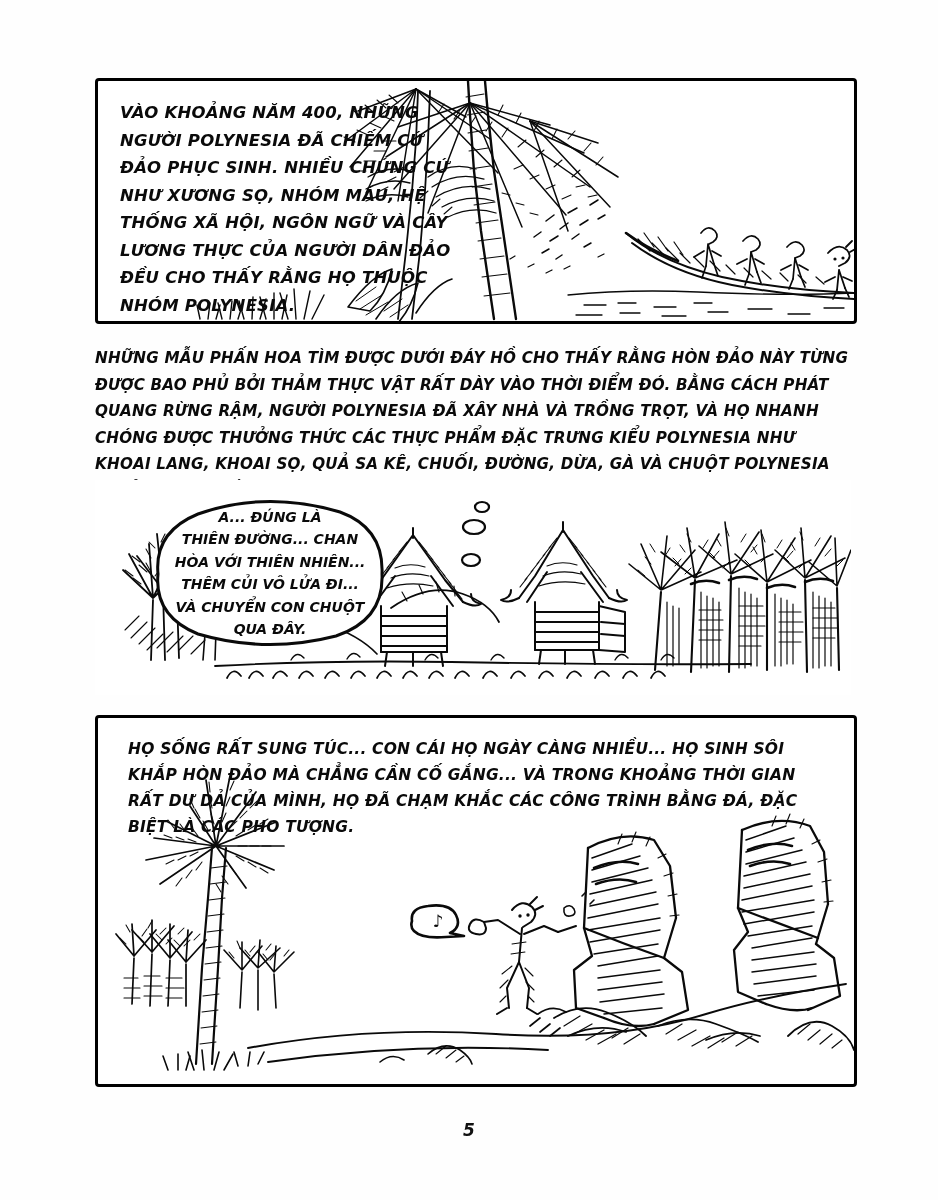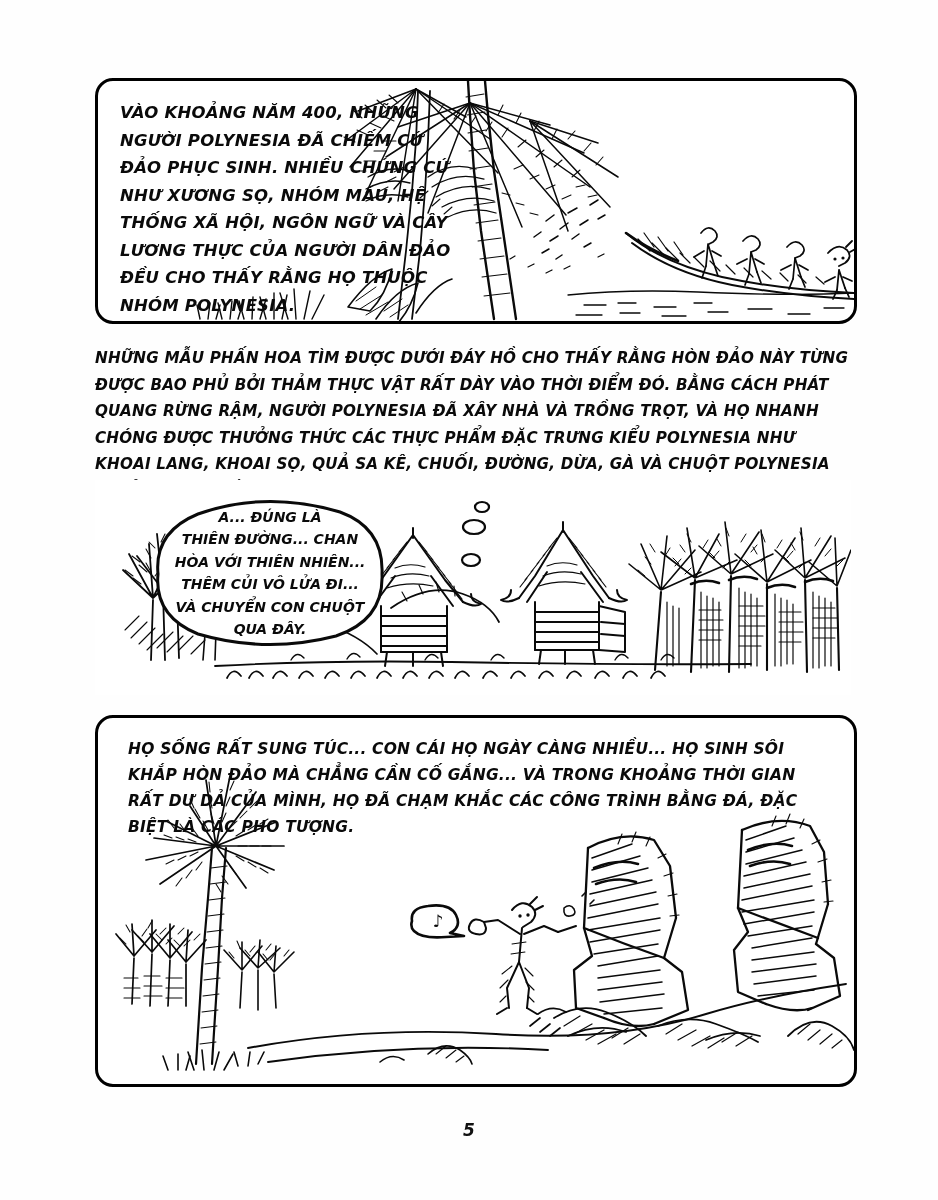--- a/index.html
+++ b/index.html
@@ -5,21 +5,21 @@
   html,body{margin:0;padding:0;background:#ffffff;}
   body{
     width:938px;height:1200px;position:relative;overflow:hidden;
     font-family:"DejaVu Sans","Liberation Sans",sans-serif;
     background:#fefefe;
   }
   .page{position:absolute;inset:0;}
 
   
   .panel{position:absolute;background:#ffffff;}
-  .panel.bordered{border:3px solid #000;border-radius:18px;overflow:hidden;}
+  .panel.bordered{border:3px solid #000;border-radius:4px;overflow:hidden;}
 
   #panel-1{left:95px;top:78px;width:756px;height:240px;}
   #panel-2{left:95px;top:480px;width:756px;height:215px;}
   #panel-3{left:95px;top:715px;width:756px;height:366px;}
 
   .panel-art{position:absolute;inset:0;}
   .panel-art svg{width:100%;height:100%;display:block;}
 
   
   .caption-box{position:absolute;}

